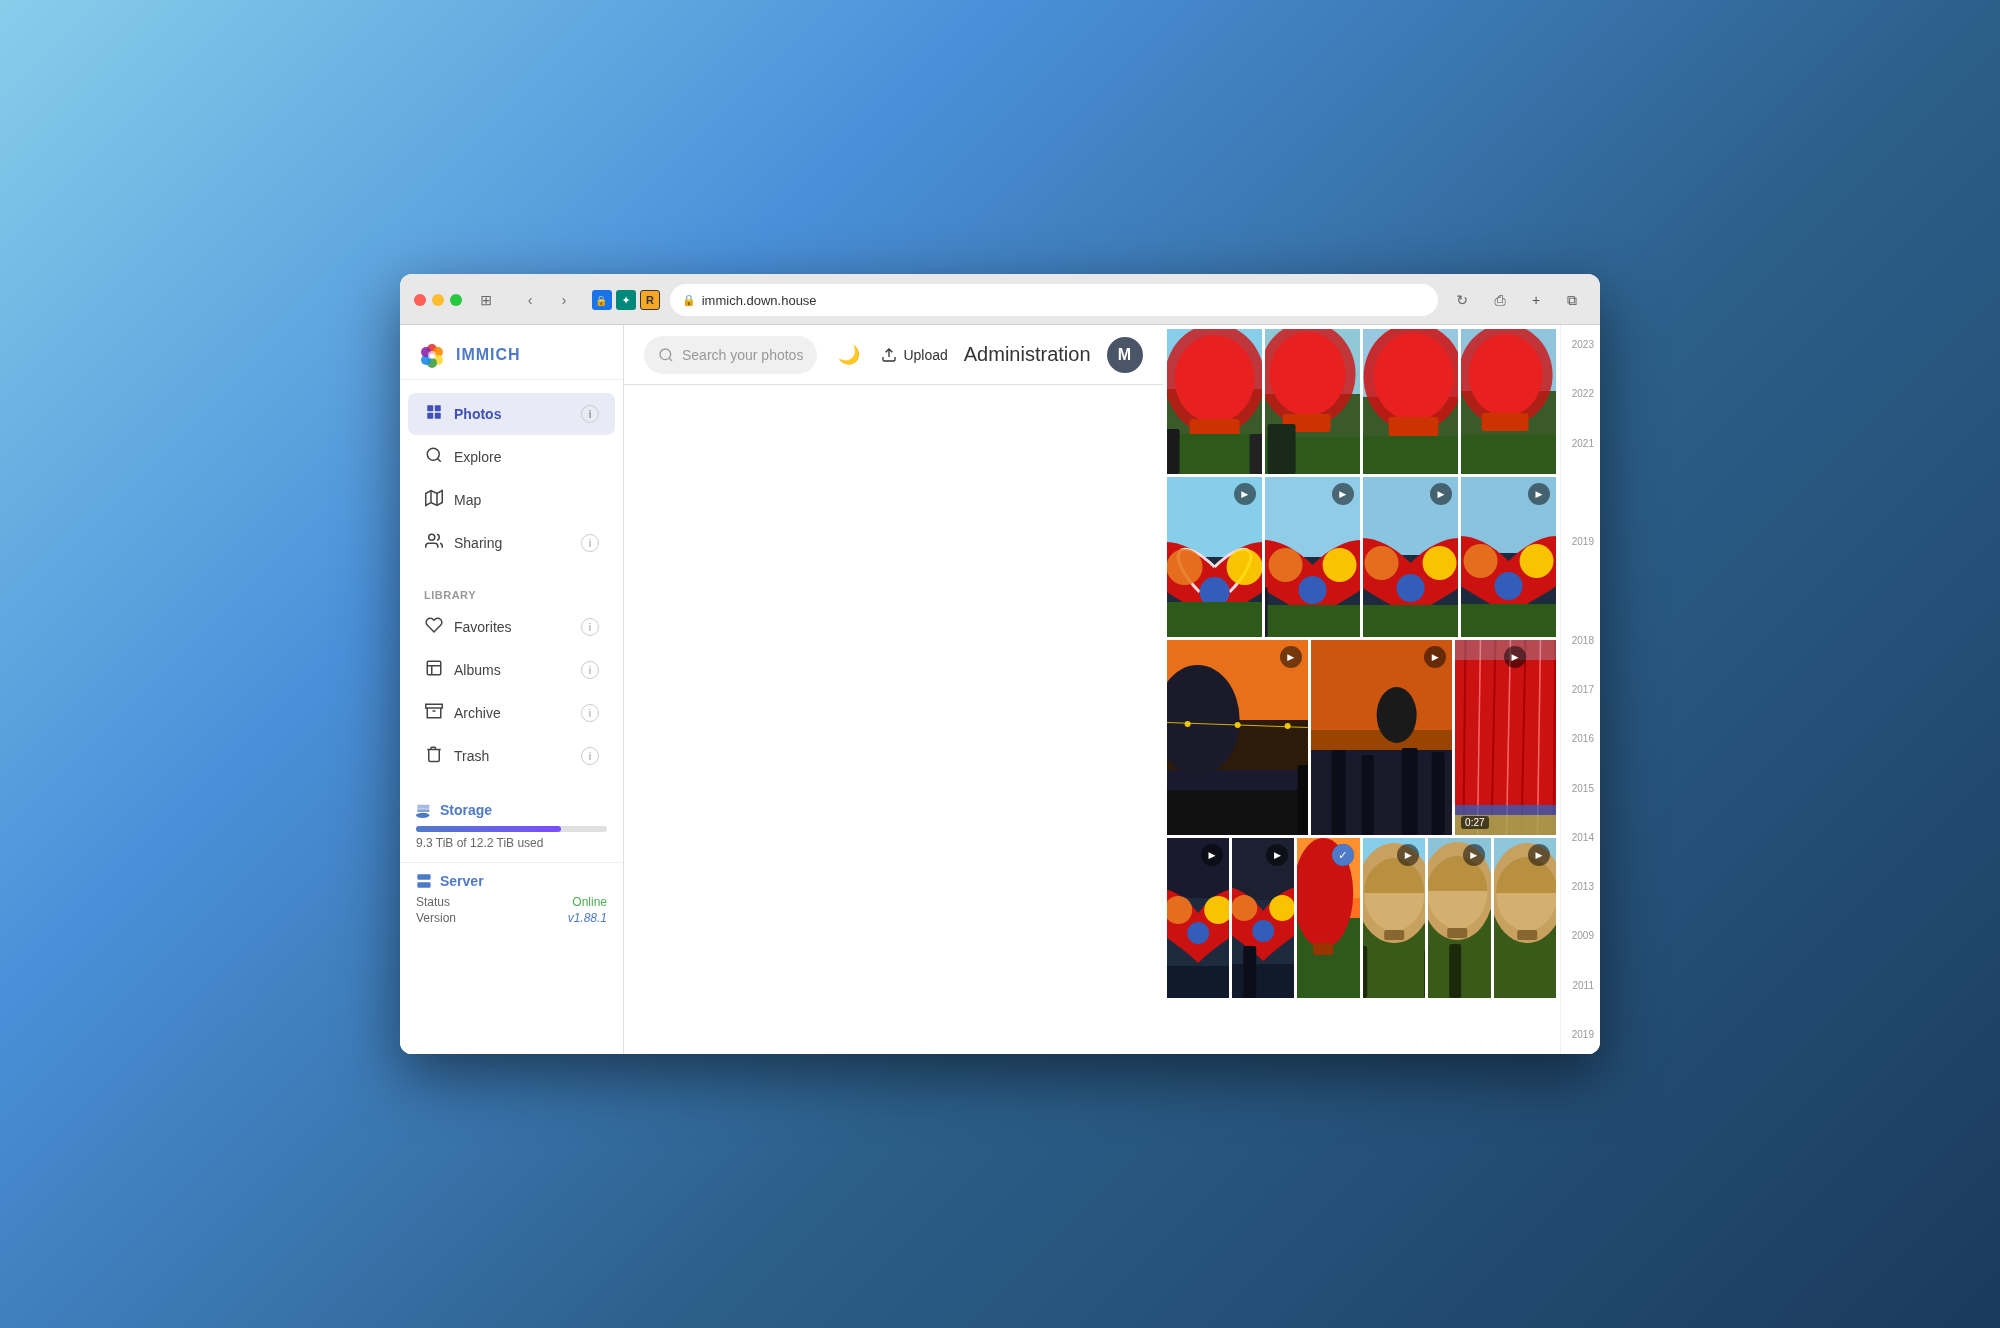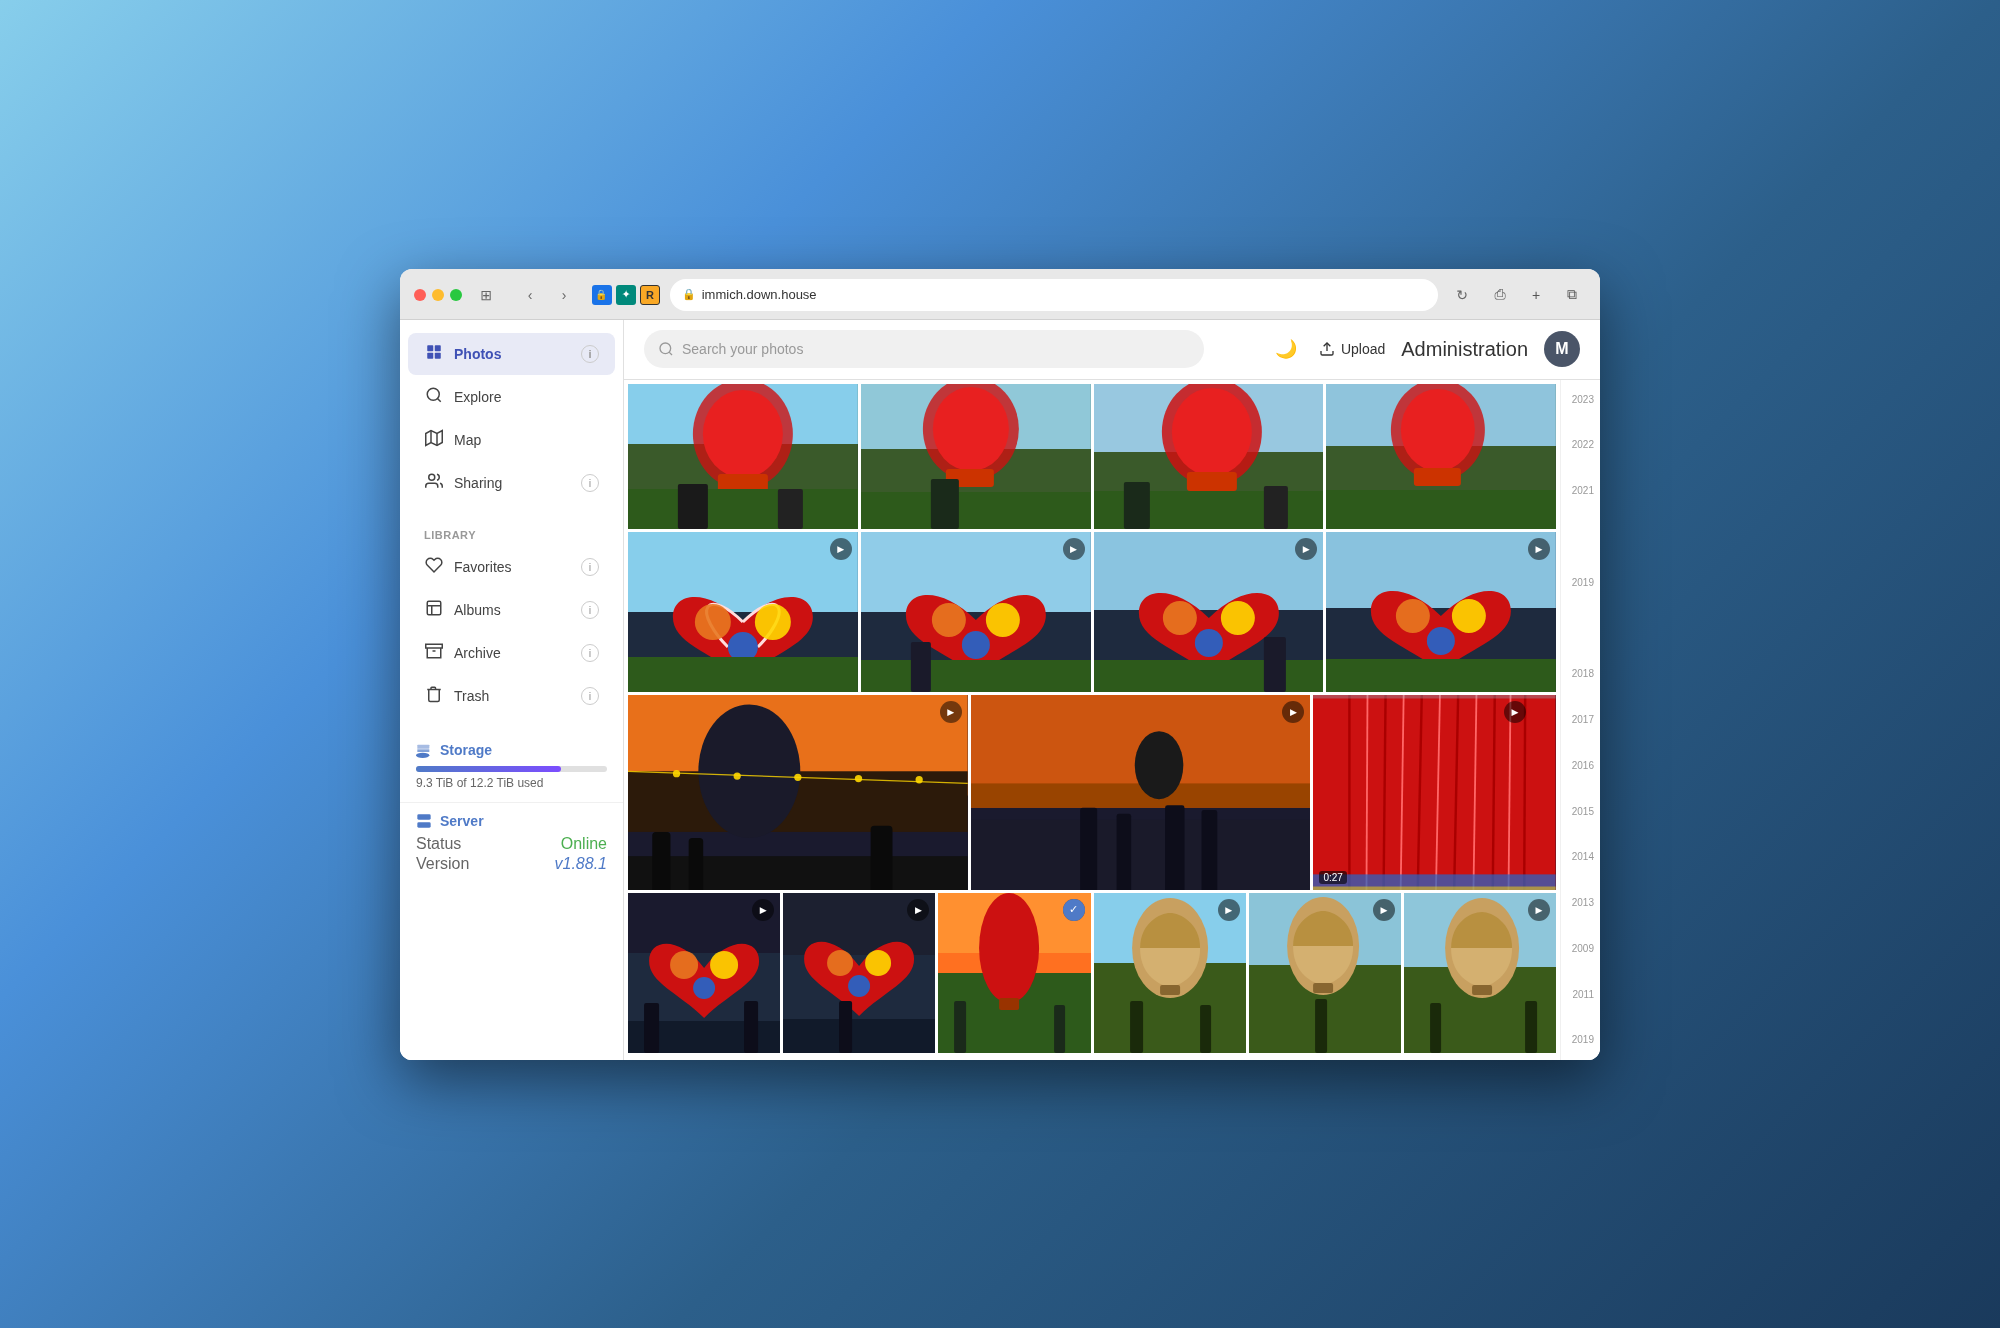--- a/index.html
+++ b/index.html
@@ -221,31 +221,30 @@
       padding: 10px 16px 14px;
       border-top: 1px solid #f0f0f0;
     }
     .server-title {
       display: flex; align-items: center; gap: 8px;
       font-size: 14px; font-weight: 600; color: #4f7ac7;
       margin-bottom: 6px;
     }
     .server-row {
       display: flex; justify-content: space-between;
-      font-size: 16px; color: #666; margin-bottom: 2px;
+      font-size: 12px; color: #666; margin-bottom: 2px;
     }
     .server-value-online { color: #4caf50; }
     .server-value-version { color: #4f7ac7; font-style: italic; }
 
     
     .main-content {
       flex: 1;
       overflow: hidden;
       display: flex;
-      flex-direction: column;
     }
     .photos-grid-container {
       flex: 1;
       overflow-y: auto;
       position: relative;
       display: flex;
     }
     .photos-grid {
       flex: 1;
       padding: 4px;
@@ -351,20 +350,35 @@
       <div class="browser-action-btn">⎙</div>
       <div class="browser-action-btn">+</div>
       <div class="browser-action-btn">⧉</div>
     </div>
   </div>
 
   <div class="app-container">
 
     <div class="sidebar">
 
+      <div style="padding: 14px 16px 8px; display:flex; align-items:center; gap:8px; border-bottom: 1px solid #f0f0f0;">
+
+        <div class="logo-flower">
+          <svg width="32" height="32" viewBox="0 0 32 32">
+            <circle cx="16" cy="10" r="5" fill="#e53935" opacity="0.9"></circle>
+            <circle cx="22" cy="13" r="5" fill="#fb8c00" opacity="0.9"></circle>
+            <circle cx="22" cy="21" r="5" fill="#fdd835" opacity="0.9"></circle>
+            <circle cx="16" cy="24" r="5" fill="#43a047" opacity="0.9"></circle>
+            <circle cx="10" cy="21" r="5" fill="#1e88e5" opacity="0.9"></circle>
+            <circle cx="10" cy="13" r="5" fill="#8e24aa" opacity="0.9"></circle>
+            <circle cx="16" cy="16" r="4" fill="white" opacity="0.6"></circle>
+          </svg>
+        </div>
+        <span class="logo-title">IMMICH</span>
+      </div>
 
       <div class="sidebar-content">
 
         <div class="sidebar-nav">
           <div class="nav-item active">
             <span class="nav-icon">
               <svg width="18" height="18" viewBox="0 0 24 24" fill="currentColor">
                 <rect x="3" y="3" width="8" height="8" rx="1"></rect>
                   <rect x="13" y="3" width="8" height="8" rx="1"></rect>
                   <rect x="3" y="13" width="8" height="8" rx="1"></rect>

